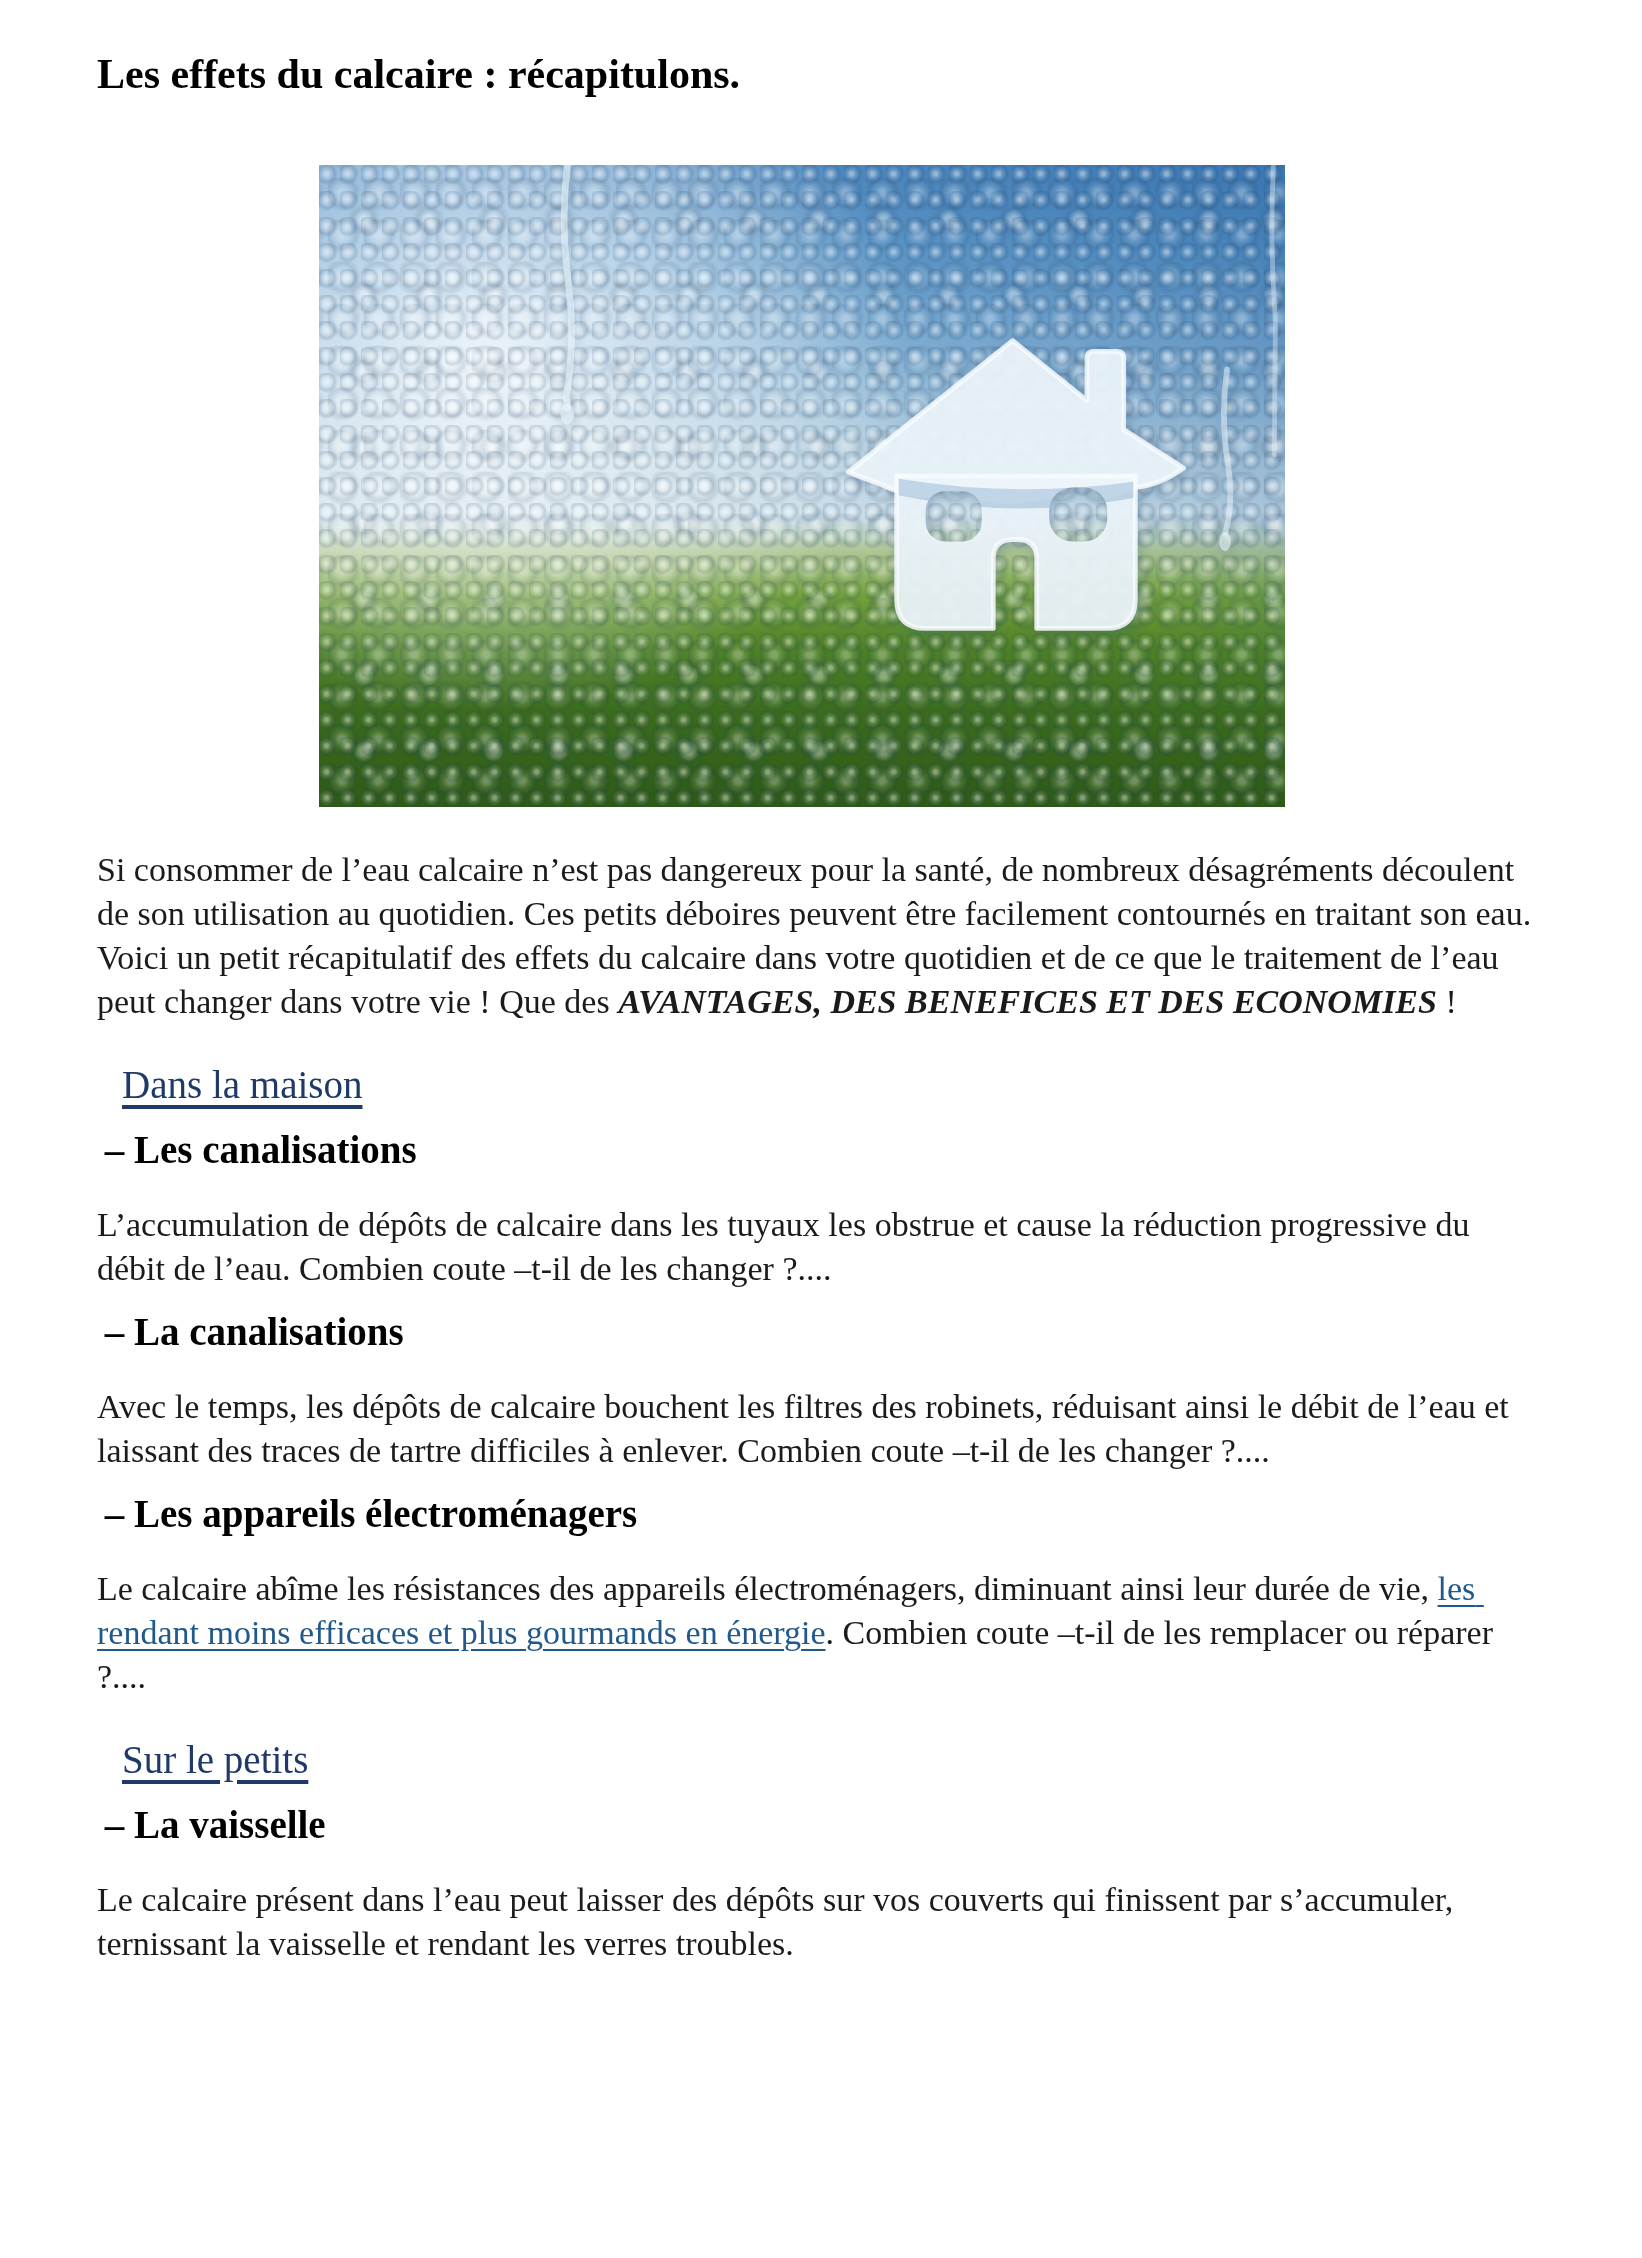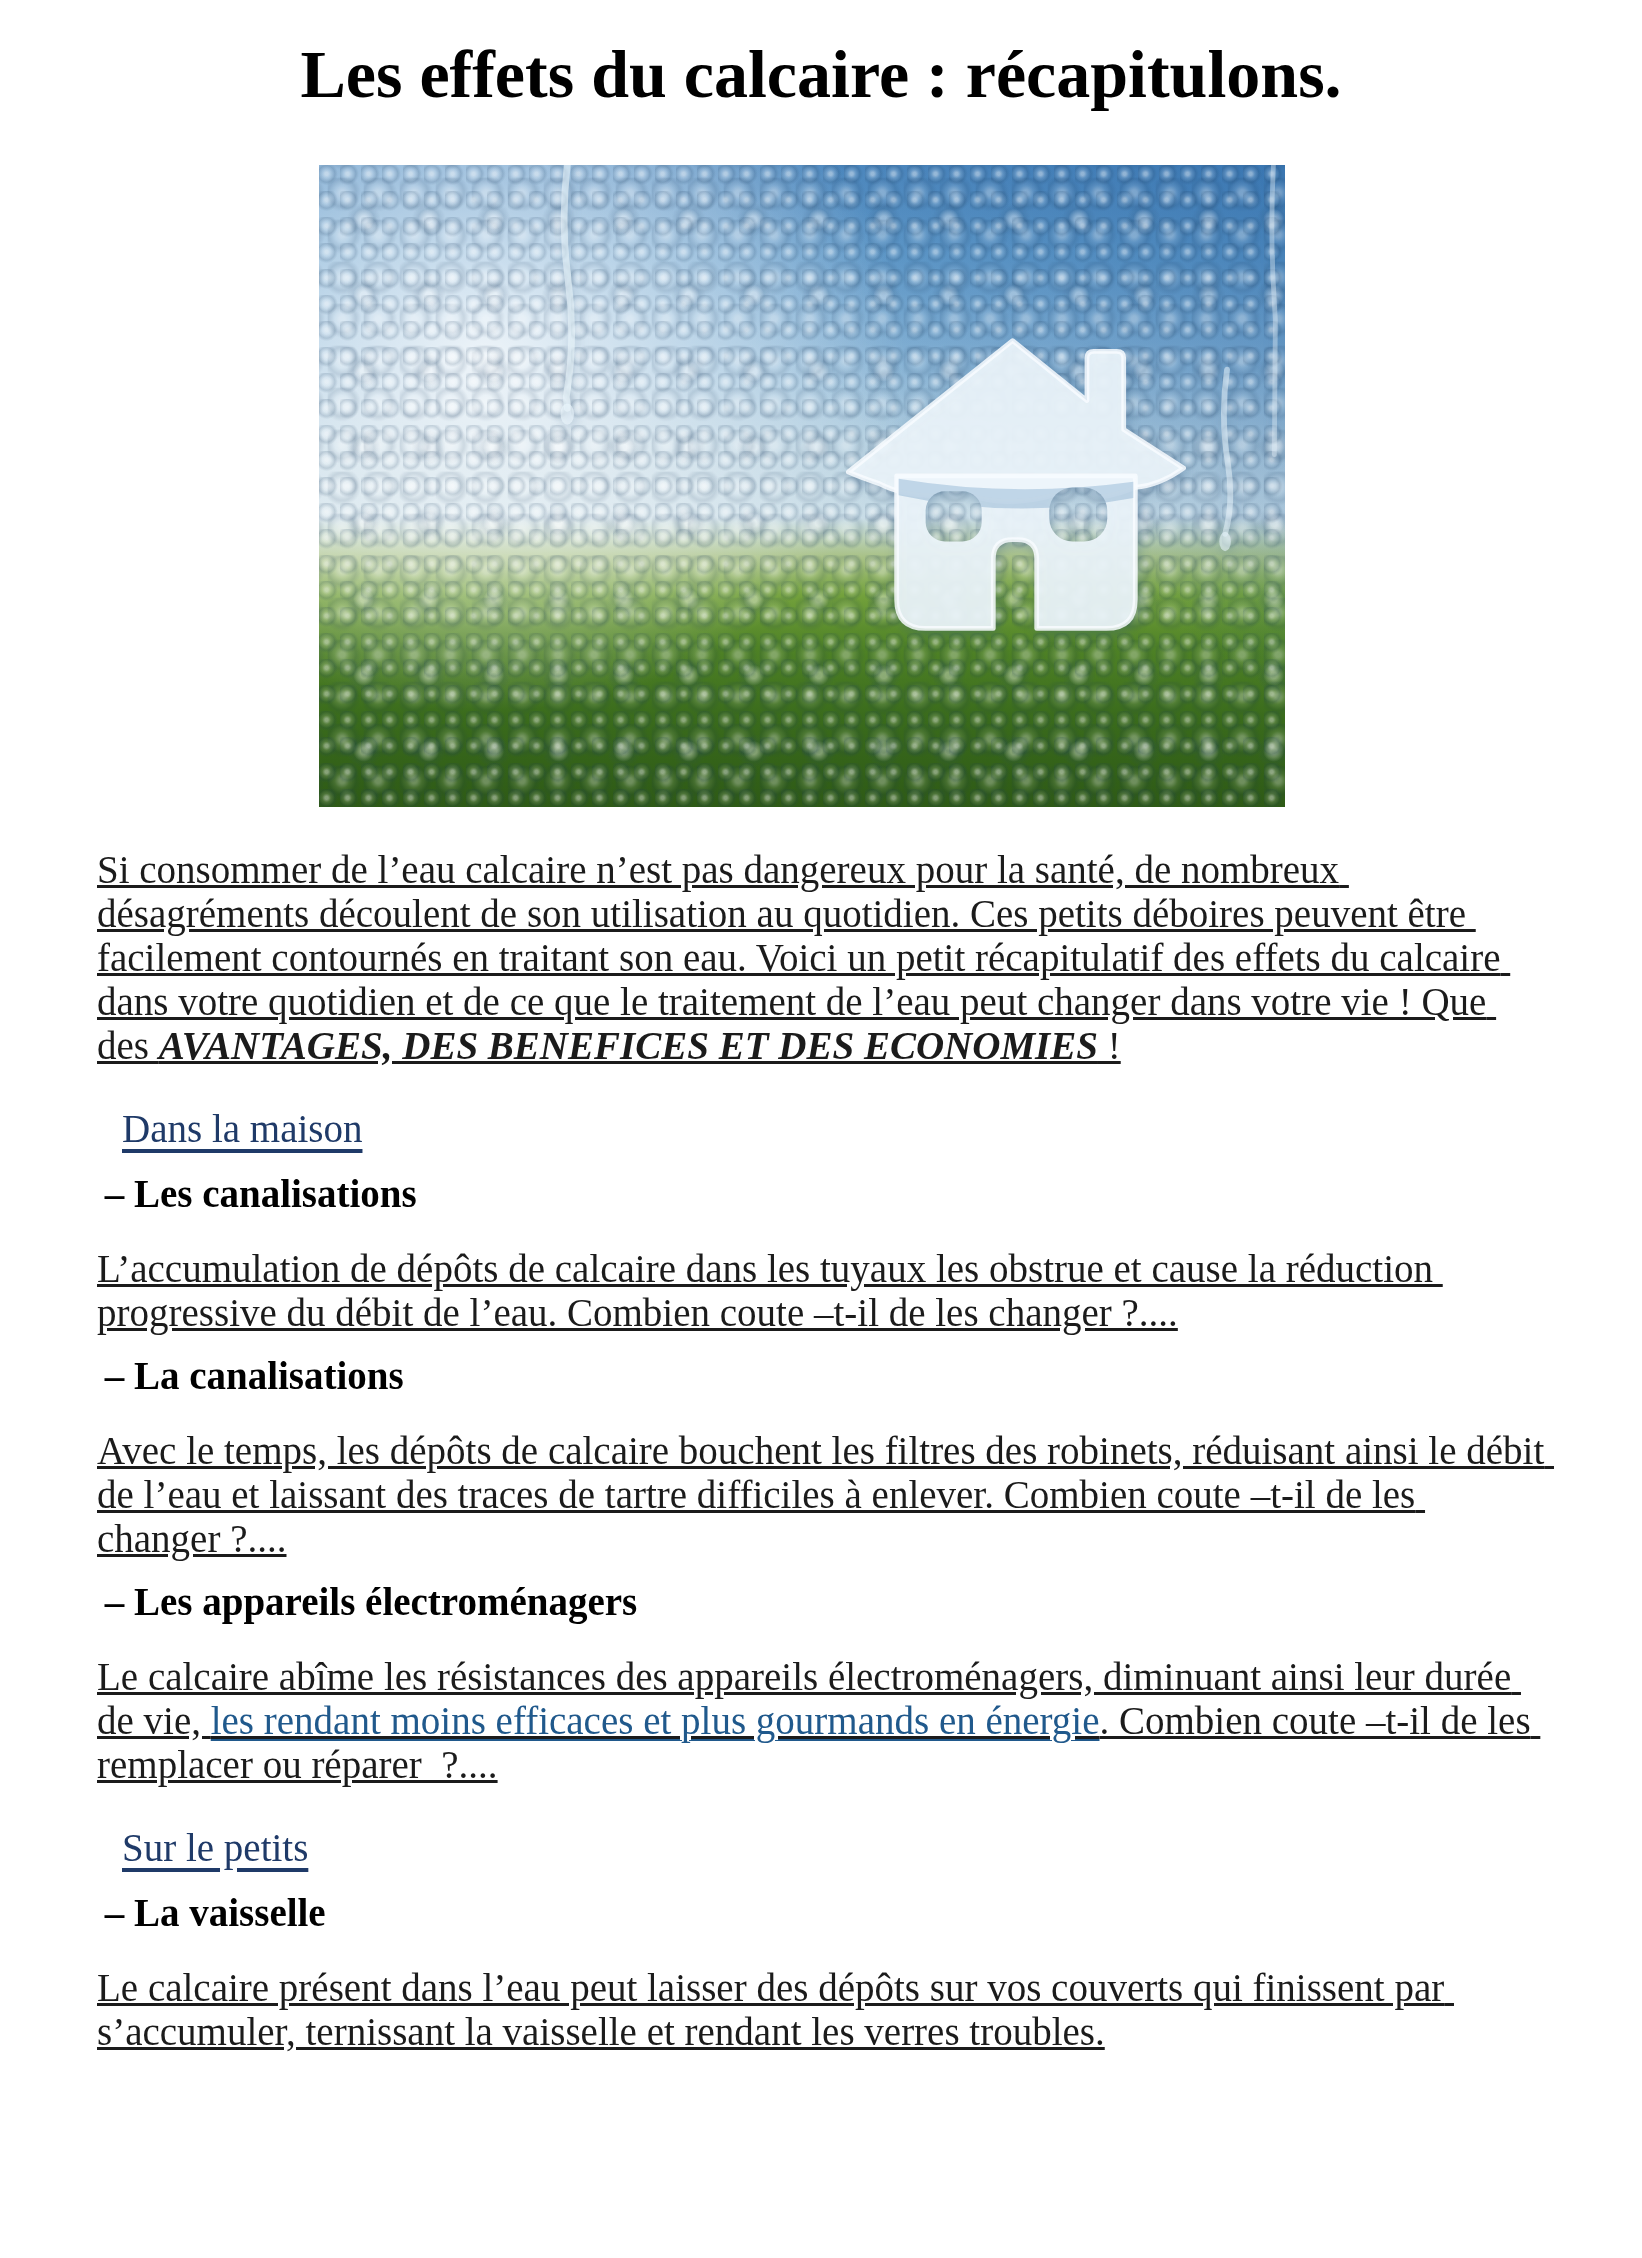--- a/index.html
+++ b/index.html
@@ -8,24 +8,24 @@
     height: 2258px;
     background: #ffffff;
     font-family: "Liberation Serif", "DejaVu Serif", serif;
     color: #1b1b1b;
     overflow: hidden;
   }
   .page { padding: 39px 97px 0; }
 
   .title {
     margin: 0;
-    font-size: 68px;
+    font-size: 42px;
     line-height: 70px;
     font-weight: bold;
-    text-align: center;
+    text-align: left;
     color: #000;
   }
 
   
   .hero {
     position: relative;
     width: 966px;
     height: 642px;
     margin: 56px 0 0 222px;
     overflow: hidden;
@@ -41,24 +41,23 @@
     position: absolute;
     inset: 0;
     width: 100%;
     height: 100%;
     filter: drop-shadow(2.9px 4.8px 5.8px rgba(50,90,130,0.35));
   }
 
   
   .para {
     margin: 29px 0 0;
-    font-size: 39px;
+    font-size: 34px;
     line-height: 44px;
     white-space: pre-wrap;
-    text-decoration: underline;
   }
   .intro { margin-top: 41px; }
   .intro em { font-weight: bold; }
 
   .slink {
     margin: 37px 0 0;
     padding-left: 25px;
     font-size: 39px;
     line-height: 48px;
     font-weight: normal;

